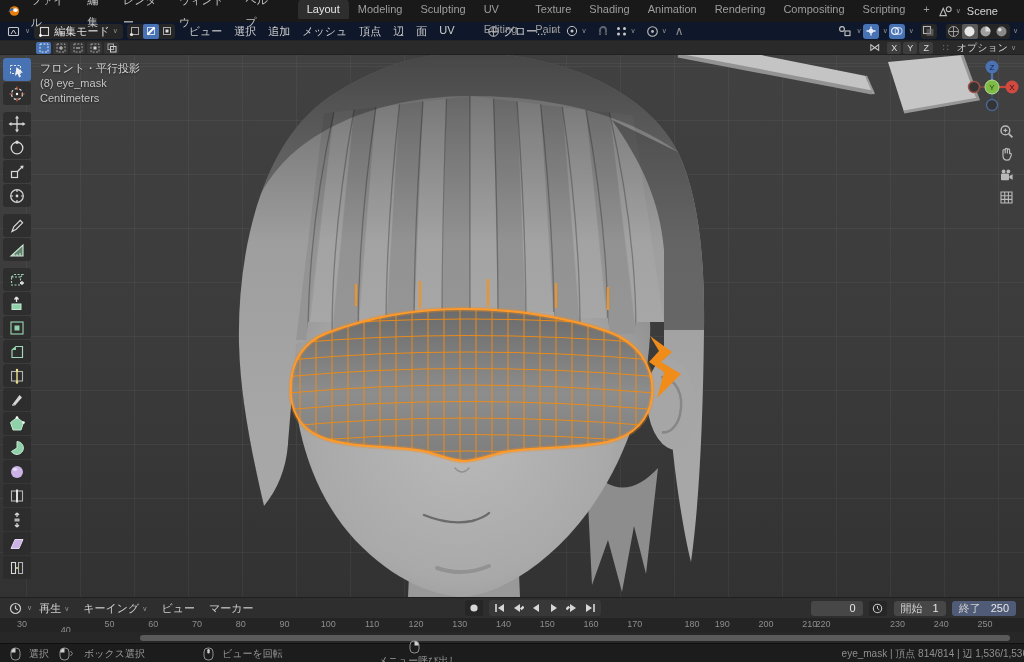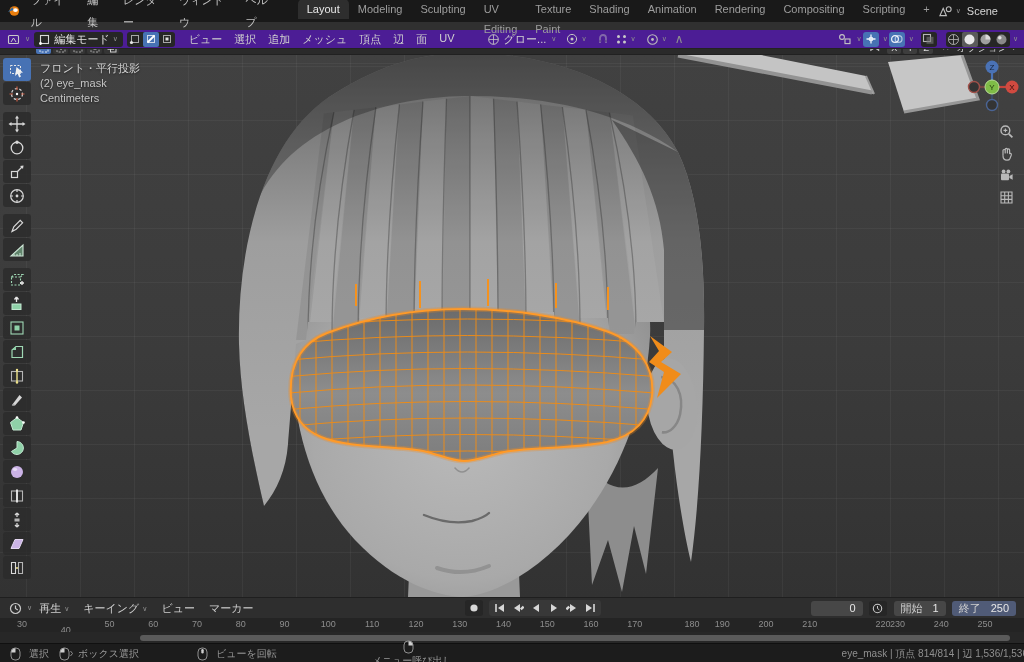--- a/index.html
+++ b/index.html
@@ -9,21 +9,21 @@
   .bar{position:absolute;left:0;right:0;display:flex;align-items:center;}
   
   #topbar{top:0;height:22px;background:#191919;z-index:30;}
   #topbar .menu-item{padding:0 8px;color:#c3c3c3;line-height:22px;cursor:default;}
   .tabs{display:flex;align-items:flex-end;height:16px;margin-left:14px;}
   .tab{padding:0 9px;line-height:20px;height:20px;color:#9d9d9d;border-radius:5px 5px 0 0;margin-top:2px;}
   .tab.active{background:#2e2e2e;color:#e8e8e8;}
   .spacer{flex:1;}
   .caret{font-size:7px;color:#8f8f8f;margin-left:3px;vertical-align:1px;}
   
-  #vp-header{top:30px;height:18px;background:#4c1d95;border-bottom:1px solid #232323;z-index:29;padding-left:4px;}
+  #vp-header{top:22px;height:18px;background:#0f172a;border-bottom:1px solid #232323;z-index:29;padding-left:4px;}
   #vp-header .menu-item{padding:0 6px;color:#cfcfcf;}
   .hbtn{display:inline-flex;align-items:center;justify-content:center;height:15px;min-width:16px;
         border-radius:3px;margin:0 1px;background:transparent;}
   .hbtn.active{background:#4772b4;}
   .hbtn.grouped{background:#262626;}
   .mode-box{display:inline-flex;align-items:center;background:#262626;border-radius:3px;height:15px;
             padding:0 5px;margin:0 4px;color:#e0e0e0;}
   .seg{display:inline-flex;background:#262626;border-radius:3px;height:15px;align-items:center;}
   .seg .hbtn{margin:0;border-radius:2px;width:16px;}
   
@@ -436,21 +436,21 @@
         <path d="M 756,54 L 866,76 L 874,94 L 675,54 Z" fill="#c4c4c4"></path>
         <path d="M 678,55.5 L 872,92.5" stroke="#939393" stroke-width="4"></path>
         <path d="M 866,76 L 874,94" stroke="#9a9a9a" stroke-width="2"></path>
         <path d="M 888,62 L 962,55 L 978,99 L 904,112 Z" fill="#c6c6c6"></path>
         <path d="M 962,55 L 978,99 L 904,112" fill="none" stroke="#979797" stroke-width="3"></path>
       </g>
     </svg>
 
     <div id="vp-overlay-text" class="noi">
       <div class="l1">フロント・平行投影</div>
-      <div class="l2">(2) eye_mask</div>
+      <div class="l2">(8) eye_mask</div>
       <div class="l3">Centimeters</div>
     </div>
 
     <div id="toolbar">
         <div class="tool active">
           <svg width="18" height="18" viewBox="0 0 18 18">
             <rect x="2.5" y="4.5" width="10" height="8" fill="none" stroke="#e8e8e8" stroke-width="1" stroke-dasharray="2 1.5"></rect>
             <path d="M8.5,6 L15,11.5 L11.3,12 L13,15.6 L11.2,16.4 L9.6,12.8 L7,15 Z" fill="#f0f0f0"></path>
           </svg>
         </div>
@@ -725,40 +725,40 @@
         <span class="tick" style="left: 415.93px;">120</span>
         <span class="tick" style="left: 459.7px;">130</span>
         <span class="tick" style="left: 503.47px;">140</span>
         <span class="tick" style="left: 547.24px;">150</span>
         <span class="tick" style="left: 591.01px;">160</span>
         <span class="tick" style="left: 634.78px;">170</span>
         <span class="tick" style="left: 692px;">180</span>
         <span class="tick" style="left: 722.32px;">190</span>
         <span class="tick" style="left: 766.09px;">200</span>
         <span class="tick" style="left: 809.86px;">210</span>
-        <span class="tick" style="left: 883px;">220</span>
+        <span class="tick" style="left: 823px;">220</span>
         <span class="tick" style="left: 897.4px;">230</span>
         <span class="tick" style="left: 941.17px;">240</span>
         <span class="tick" style="left: 984.94px;">250</span>
       </div>
     <div id="tl-track">
       <div id="tl-scroll"></div>
     </div>
   </div>
 
   <div id="statusbar" class="bar">
     <span id="status-left" style="display:flex;align-items:center">
         <span class="status-item" style="margin-left: 10px;">
           <svg width="15" height="14" viewBox="0 0 15 14">
             <rect x="1" y="1" width="9" height="12" rx="4" fill="none" stroke="#8f8f8f"></rect>
             <path d="M5.5,1.2 A4.3,4.3 0 0 0 1.2,5.5 L5.5,5.5 Z" fill="#cfcfcf"></path>
           </svg>
           <span>選択</span>
         </span>
-        <span class="status-item" style="margin-left: 10px;">
+        <span class="status-item" style="margin-left: 10px; gap: 6px;">
           <svg width="15" height="14" viewBox="0 0 15 14">
             <rect x="1" y="1" width="9" height="12" rx="4" fill="none" stroke="#8f8f8f"></rect>
             <path d="M5.5,1.2 A4.3,4.3 0 0 0 1.2,5.5 L5.5,5.5 Z" fill="#cfcfcf"></path>
             <path d="M11.5,4 L13.5,6.5 L11.5,9" fill="none" stroke="#8f8f8f"></path>
           </svg>
           <span>ボックス選択</span>
         </span>
         <span class="status-item" style="margin-left: 58px; justify-content: center;">
           <svg width="15" height="14" viewBox="0 0 15 14">
             <rect x="1" y="1" width="9" height="12" rx="4" fill="none" stroke="#8f8f8f"></rect>

